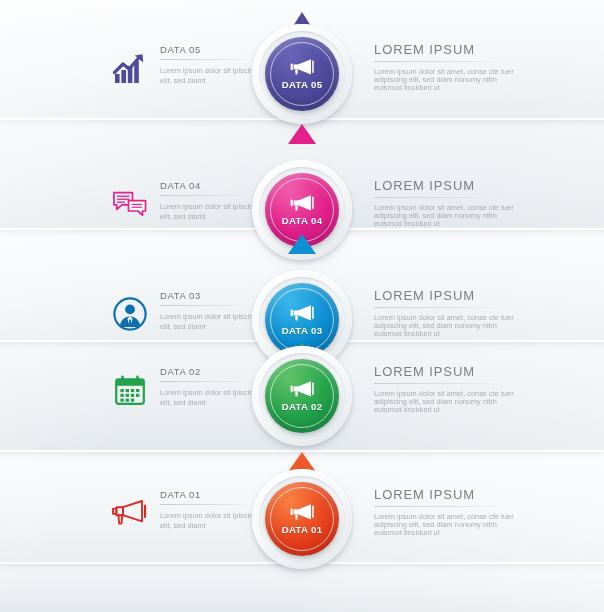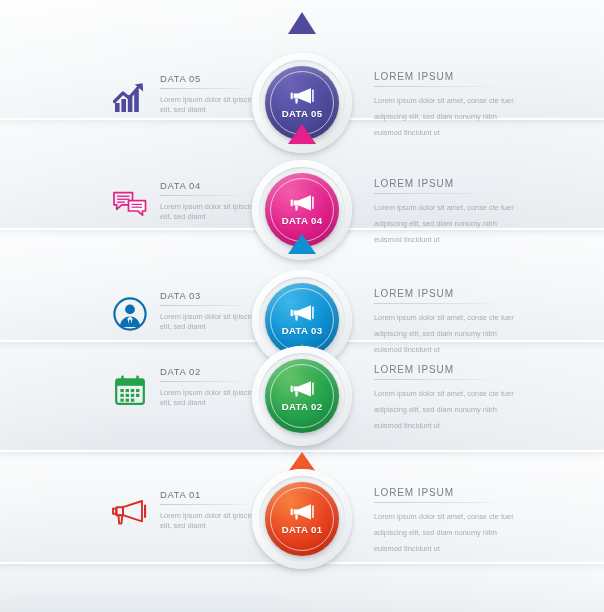--- a/index.html
+++ b/index.html
@@ -111,36 +111,36 @@
   }
 
   
   .right-block {
     position: absolute;
     left: 374px;
     top: 18px;
     width: 150px;
   }
   .right-title {
-    font-size: 10px;
+    font-size: 13px;
     color: #7a7f85;
     letter-spacing: 0.9px;
     font-weight: 400;
     white-space: nowrap;
   }
   .rule-r {
     margin-top: 4px;
     height: 1px;
     width: 128px;
     background: linear-gradient(90deg, #c9ced4 0%, #e1e5e9 72%, rgba(225,229,233,0) 100%);
   }
   .right-body {
     margin-top: 6px;
     font-size: 7.4px;
-    line-height: 16px;
+    line-height: 8px;
     color: #a9adb3;
   }
 
   
   .circle-wrap {
     position: absolute;
     left: 252px;
     width: 100px;
     height: 100px;
   }
@@ -246,21 +246,21 @@
   <div class="band-shadow" style="top:342px;"></div>
   <div class="band-hi" style="top:450px;"></div>
   <div class="band-shadow" style="top:452px;"></div>
   <div class="band-hi" style="top:562px;"></div>
   <div class="band-shadow" style="top:564px;"></div>
 
   <div class="sheen"></div>
 
   <div class="tri" id="top-arrow" style="top:12px;border-bottom:22px solid #4f4a9c;"></div>
 
-  <div class="row" style="top:53px;">
+  <div class="row" style="top:24px;">
     <div class="left-icon">
       <svg width="34" height="32" viewBox="0 0 34 32">
         <g fill="#4f4a9c">
           <rect x="2" y="22" width="4.6" height="9"></rect>
           <rect x="8.4" y="18" width="4.6" height="13"></rect>
           <rect x="14.8" y="14" width="4.6" height="17"></rect>
           <rect x="21.2" y="9" width="4.6" height="22"></rect>
           <path d="M1.5 20.5 L10 12 L16 17 L27 4.5" stroke="#4f4a9c" stroke-width="3.2" fill="none" stroke-linecap="round" stroke-linejoin="round"></path>
           <path d="M29.6 2.2 L30.2 10.4 L21.8 3.6 Z"></path>
         </g>

